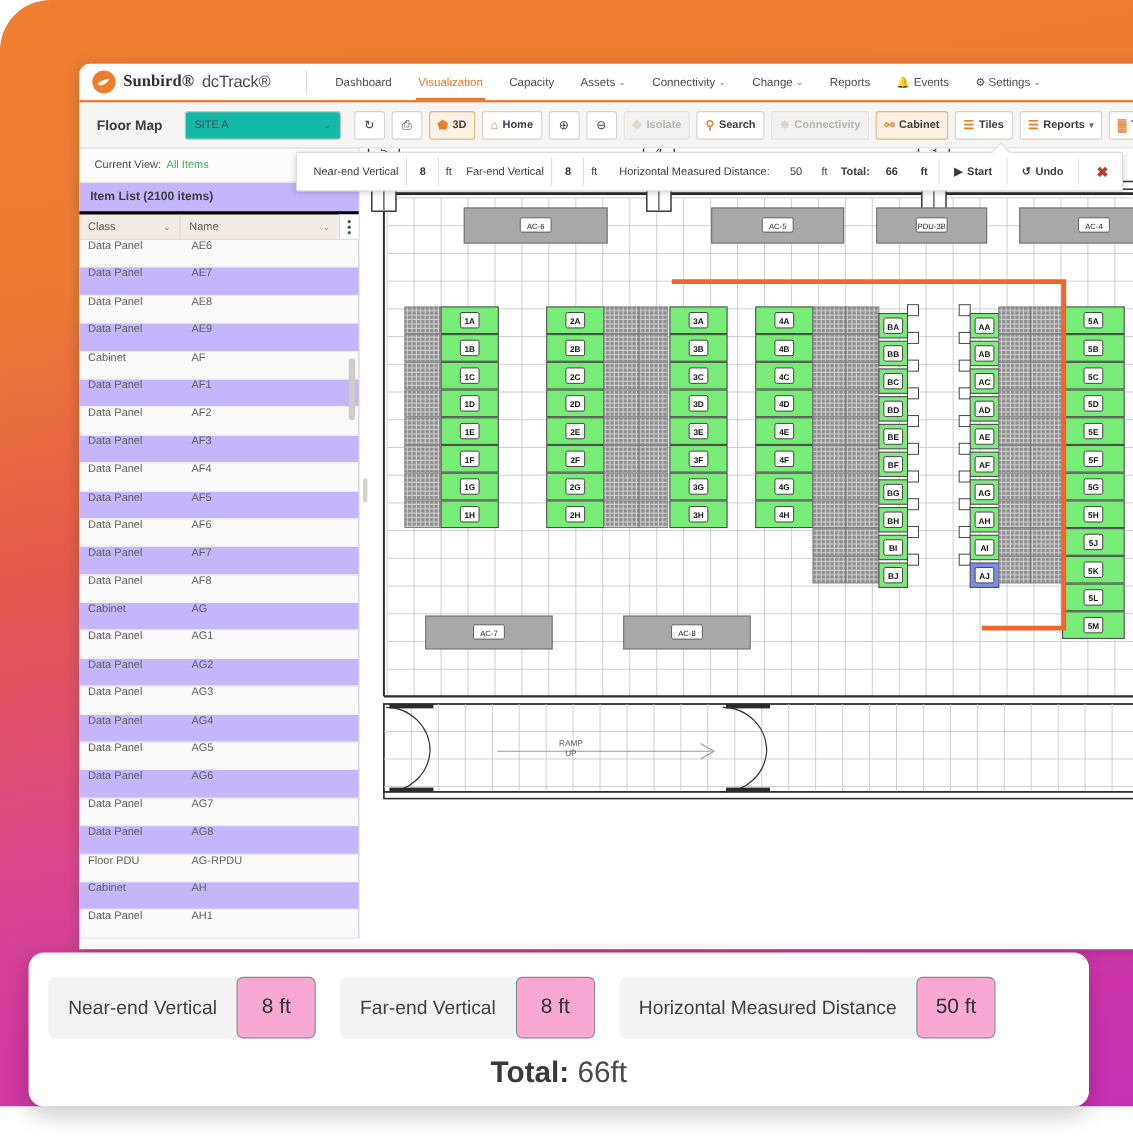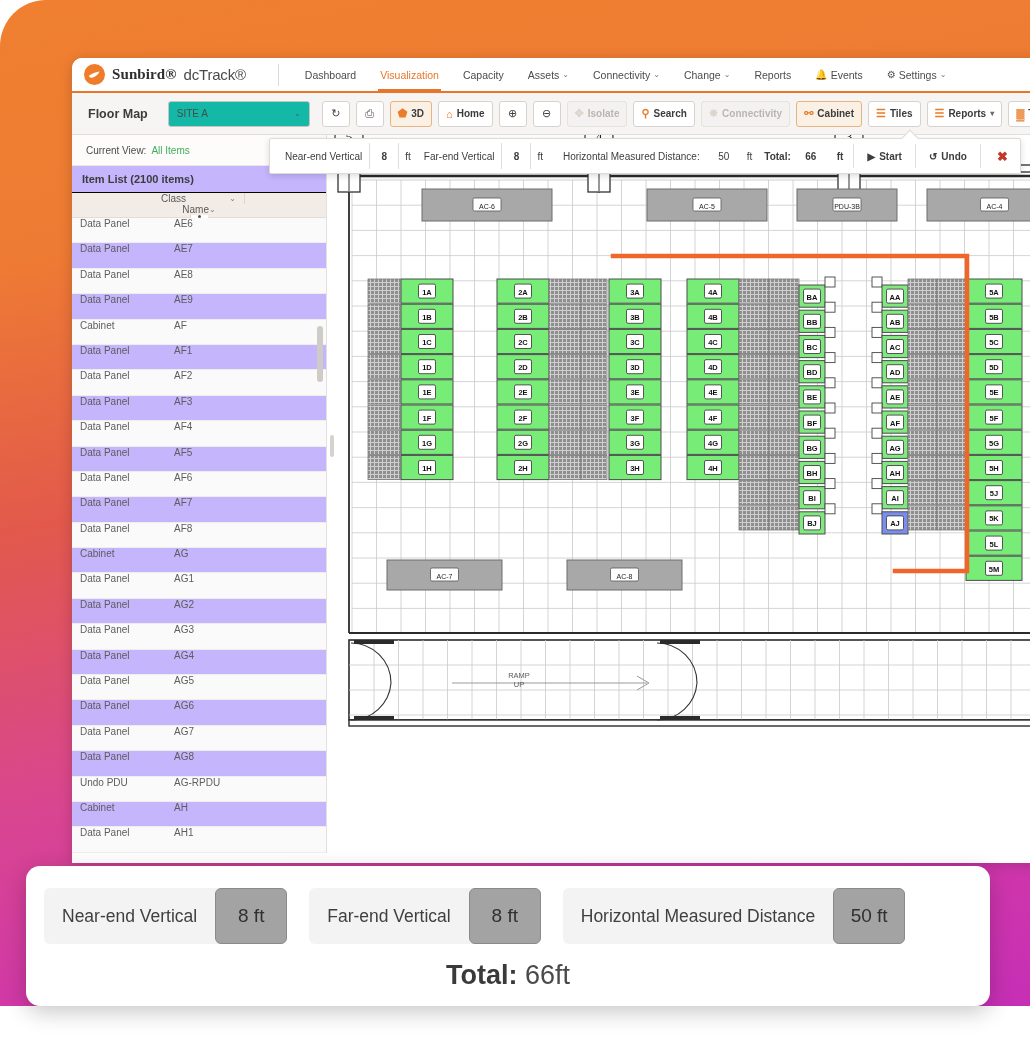--- a/index.html
+++ b/index.html
@@ -81,22 +81,22 @@
   
   #content{display:flex;height:718px;}
   #sidebar{width:255px;flex:none;border-right:1px solid #e4e0dc;background:#c4b5fd;display:flex;flex-direction:column;}
   #curview{
     height:31px;display:flex;align-items:center;padding-left:14px;font-size:10px;color:#4a4a4a;
     border-bottom:1px solid #eae6e2;background:#fdfcfb;
   }
   #curview .green{color:#3fae5a;margin-left:5px;}
   #itemlist-title{height:26px;display:flex;align-items:center;padding-left:10px;font-size:11px;font-weight:bold;color:#3c3c3c;}
   #cols{
-    height:26px;display:flex;align-items:center;background:#f3ece6;border-top:1px solid #000000;border-bottom:1px solid #e4ddd5;
-    font-size:10px;color:#5a5a5a;position:relative;flex-direction:column;
+    height:26px;display:flex;align-items:center;background:#f3ece6;border-top:3px solid #000000;border-bottom:1px solid #e4ddd5;
+    font-size:10px;color:#5a5a5a;position:relative;
   }
   #cols .col{display:flex;align-items:center;justify-content:space-between;padding:0 8px;height:100%;}
   #cols .col.c1{width:92px;border-right:1px solid #ded5cc;}
   #cols .col.c2{flex:1;text-align:right;}
   #kebab{width:18px;display:flex;flex-direction:column;align-items:center;justify-content:center;gap:2px;background:#fff;height:100%;border-left:1px solid #ded5cc;}
   #kebab i{width:3px;height:3px;background:#555;border-radius:50%;display:block;}
   #rows{flex:1;overflow:hidden;position:relative;}
   .row{height:25.4px;display:flex;align-items:flex-start;font-size:10px;color:#5d5d5d;border-bottom:1px solid #f0eeec;}
   .row:nth-child(odd){background:#fafafa;}
   .row .c1{width:92px;padding-left:8px;}
@@ -132,21 +132,21 @@
   
   #callout{
     position:absolute;left:26px;top:866px;width:964px;height:140px;background:#fff;
     border-radius:14px;box-shadow:0 6px 22px rgba(0,0,0,.22);
     padding:22px 18px 0 18px;
   }
   #callout-row{display:flex;align-items:center;gap:22px;}
   .cogroup{display:flex;align-items:center;background:#f3f3f3;border-radius:6px;height:56px;padding-right:0;}
   .cogroup .colab{padding:0 18px;font-size:17.5px;color:#3f3f3f;white-space:nowrap;}
   .coval{
-    background:#a3a3a3;border:1px solid #8a8a8a;border-radius:6px;height:56px;min-width:72px;
+    background:#f9a8d4;border:1px solid #8a8a8a;border-radius:6px;height:56px;min-width:72px;
     display:flex;align-items:center;justify-content:center;font-size:19px;color:#303030;padding:0 14px;
   }
   #cototal{text-align:center;margin-top:16px;font-size:27px;color:#4a4a4a;}
   #cototal b{color:#3a3a3a;}
 </style>
 </head>
 <body>
 
 <div id="backdrop"></div>
 <div id="backdrop-mask"></div>
@@ -366,21 +366,21 @@
           </div>
           <div class="row">
             <div class="c1">Data Panel</div>
             <div class="c2">AG7</div>
           </div>
           <div class="row">
             <div class="c1">Data Panel</div>
             <div class="c2">AG8</div>
           </div>
           <div class="row">
-            <div class="c1">Undo PDU</div>
+            <div class="c1">Floor PDU</div>
             <div class="c2">AG-RPDU</div>
           </div>
           <div class="row">
             <div class="c1">Cabinet</div>
             <div class="c2">AH</div>
           </div>
           <div class="row">
             <div class="c1">Data Panel</div>
             <div class="c2">AH1</div>
           </div>

